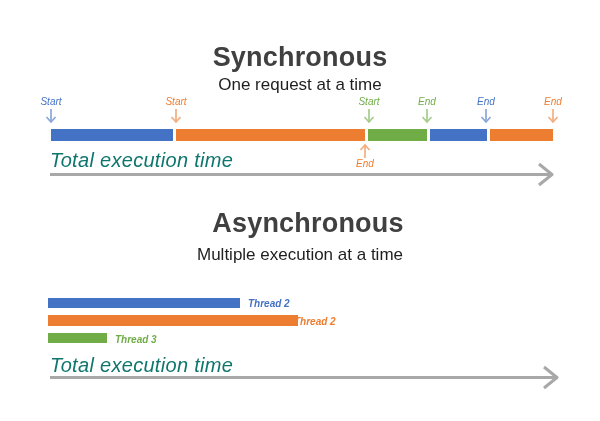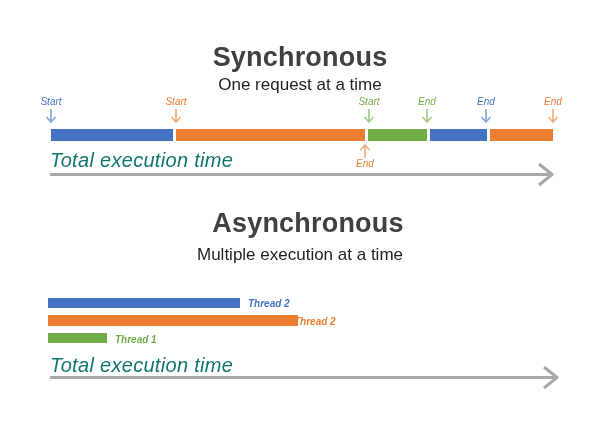--- a/index.html
+++ b/index.html
@@ -124,21 +124,21 @@
     <h1 class="abs title" style="top:208px;padding-left:8px;">Asynchronous</h1>
     <div class="abs subtitle" style="top:245px;">Multiple execution at a time</div>
 
     <div class="abs bg-blue" style="left:48px;top:298px;width:192px;height:10px;"></div>
     <span class="abs thread-label c-blue" style="left:248px;top:298px;">Thread 2</span>
 
     <div class="abs bg-orange" style="left:48px;top:315px;width:250px;height:11px;"></div>
     <span class="abs thread-label c-orange" style="left:294px;top:316px;">Thread 2</span>
 
     <div class="abs bg-green" style="left:48px;top:333px;width:59px;height:10px;"></div>
-    <span class="abs thread-label c-green" style="left:115px;top:334px;">Thread 1</span>
+    <span class="abs thread-label c-green" style="left:115px;top:334px;">Thread 3</span>
 
     <div class="abs total-label" style="left:50px;top:354px;">Total execution time</div>
     <svg class="abs gray-arrow" style="left:50px;top:364px;" width="515" height="27" viewBox="0 0 515 27">
       <path d="M0 13.5 H505 M494 3 L507 13.5 L494 24" fill="none" stroke="currentColor" stroke-width="3" stroke-linejoin="round"></path>
     </svg>
   </section>
 
 </div>
 
 </body></html>

